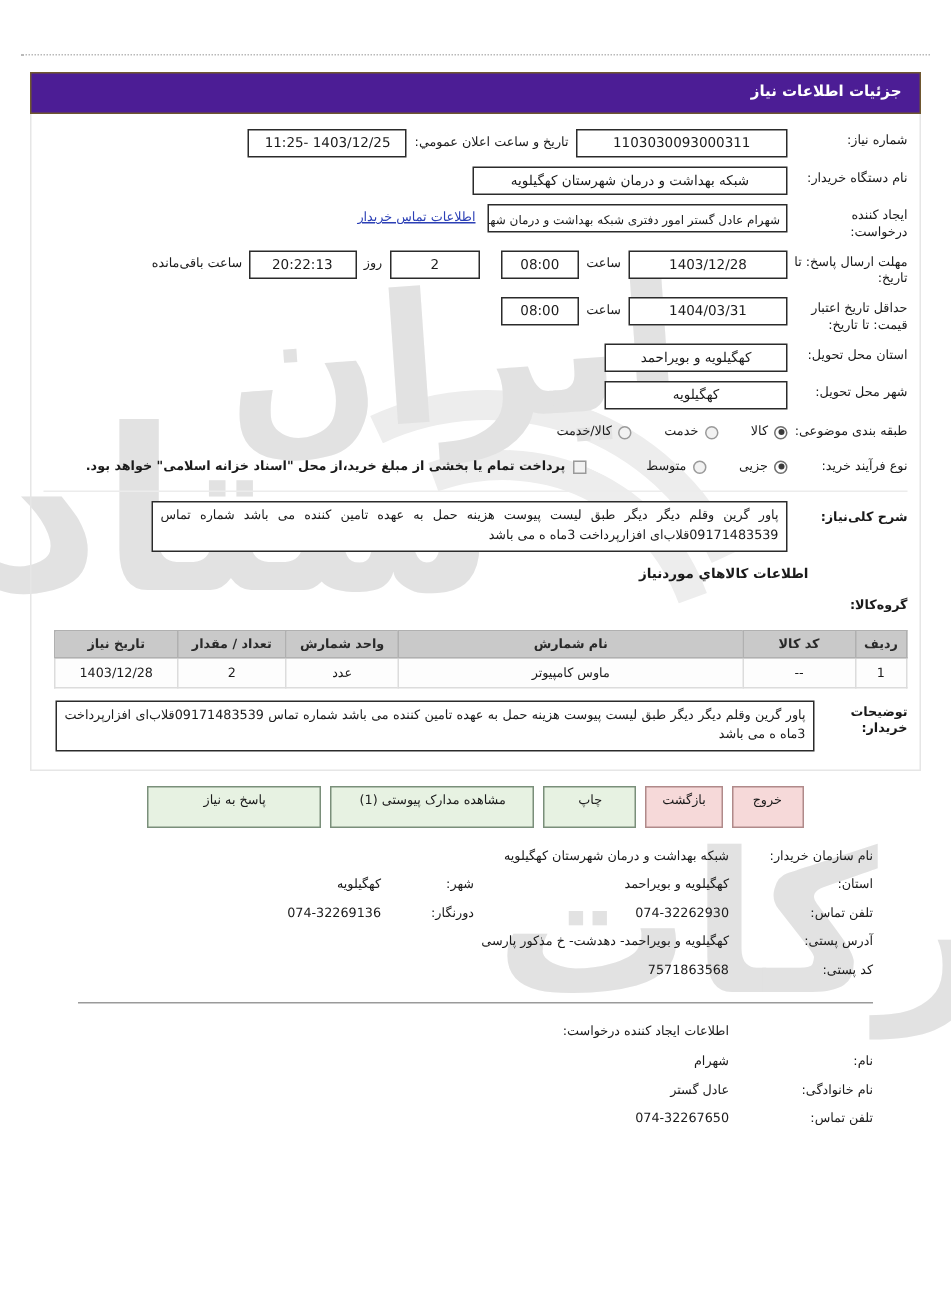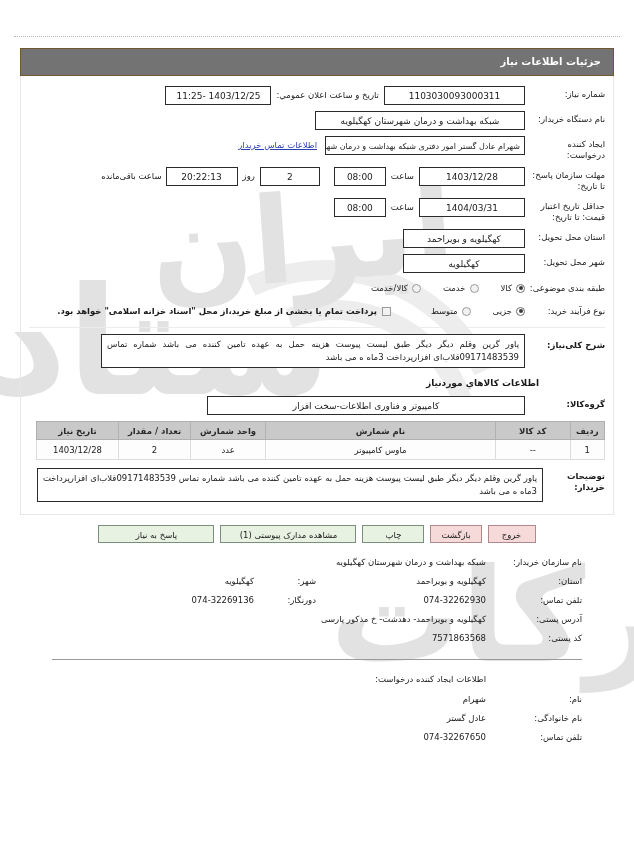--- a/index.html
+++ b/index.html
@@ -46,21 +46,21 @@
     padding:0 12px;
   }
   .top-dotted{
     margin:36px 2px 0 2px;
     border-top:1px dotted #b9b9b9;
     height:0;
   }
 
   
   .bar{
-    background:#737373;
+    background:#4c1d95;
     color:#ffffff;
     font-weight:bold;
     font-size:10px;
     padding:7px 12px 8px 12px;
     margin:11px 8px 0 8px;
     box-sizing:border-box;
     text-align:right;
     border:1px solid #6f572f;
   }
 
@@ -219,21 +219,21 @@
   .btn{
     border:1px solid #7a8f7a;
     background:#e7f2e2;
     font-size:8.5px;
     color:#1a1a1a;
     padding:3px 10px;
     text-align:center;
     cursor:pointer;
     white-space:nowrap;
     box-sizing:border-box;
-    height:18px;
+    height:28px;
     line-height:12px;
   }
   .btn.red{background:#f6d9d9;border-color:#b08a8a;}
   .b-answer{min-width:116px;}
   .b-docs{min-width:136px;}
   .b-print{min-width:62px;}
   .b-back{min-width:48px;}
   .b-exit{min-width:48px;}
 
   
@@ -295,21 +295,21 @@
       <div class="fld f-org">شبکه بهداشت و درمان شهرستان  کهگیلویه</div>
     </div>
 
     <div class="row">
       <div class="lbl">ایجاد کننده درخواست:</div>
       <div class="fld f-creator" style="font-size:8px;">شهرام عادل گستر امور دفتری شبکه بهداشت و درمان شهرستان  کهگیلویه</div>
       <a class="link">اطلاعات تماس خریدار</a>
     </div>
 
     <div class="row">
-      <div class="lbl">مهلت سازمان پاسخ: تا تاریخ:</div>
+      <div class="lbl">مهلت ارسال پاسخ: تا تاریخ:</div>
       <div class="fld f-date">1403/12/28</div>
       <div class="inline-lbl">ساعت</div>
       <div class="fld f-clock">08:00</div>
       <div class="fld f-days" style="margin-right:14px;">2</div>
       <div class="inline-lbl">روز</div>
       <div class="fld f-time" style="width:72px;">20:22:13</div>
       <div class="remain">ساعت باقی‌مانده</div>
     </div>
 
     <div class="row">
@@ -363,21 +363,20 @@
 
     <div class="row" style="margin-top:6px;">
       <div class="lbl" style="font-weight:bold;padding-top:6px;">شرح کلی‌نیاز:</div>
       <div class="tbox tbox-desc">پاور گرین وقلم دیگر دیگر طبق لیست پیوست هزینه حمل به عهده تامین کننده می باشد شماره تماس 09171483539قلاب‌ای افزارپرداخت 3ماه ه می باشد</div>
     </div>
 
     <div class="sub-title">اطلاعات کالاهاي موردنیاز</div>
 
     <div class="row">
       <div class="lbl" style="font-weight:bold;">گروه‌کالا:</div>
-      <div class="fld f-group">کامپیوتر و فناوری اطلاعات-سخت افزار</div>
     </div>
 
     <table class="items">
       <thead>
         <tr>
           <th class="c-radif">ردیف</th>
           <th class="c-code">کد کالا</th>
           <th class="c-name">نام شمارش</th>
           <th class="c-unit">واحد شمارش</th>
           <th class="c-qty">تعداد / مقدار</th>

